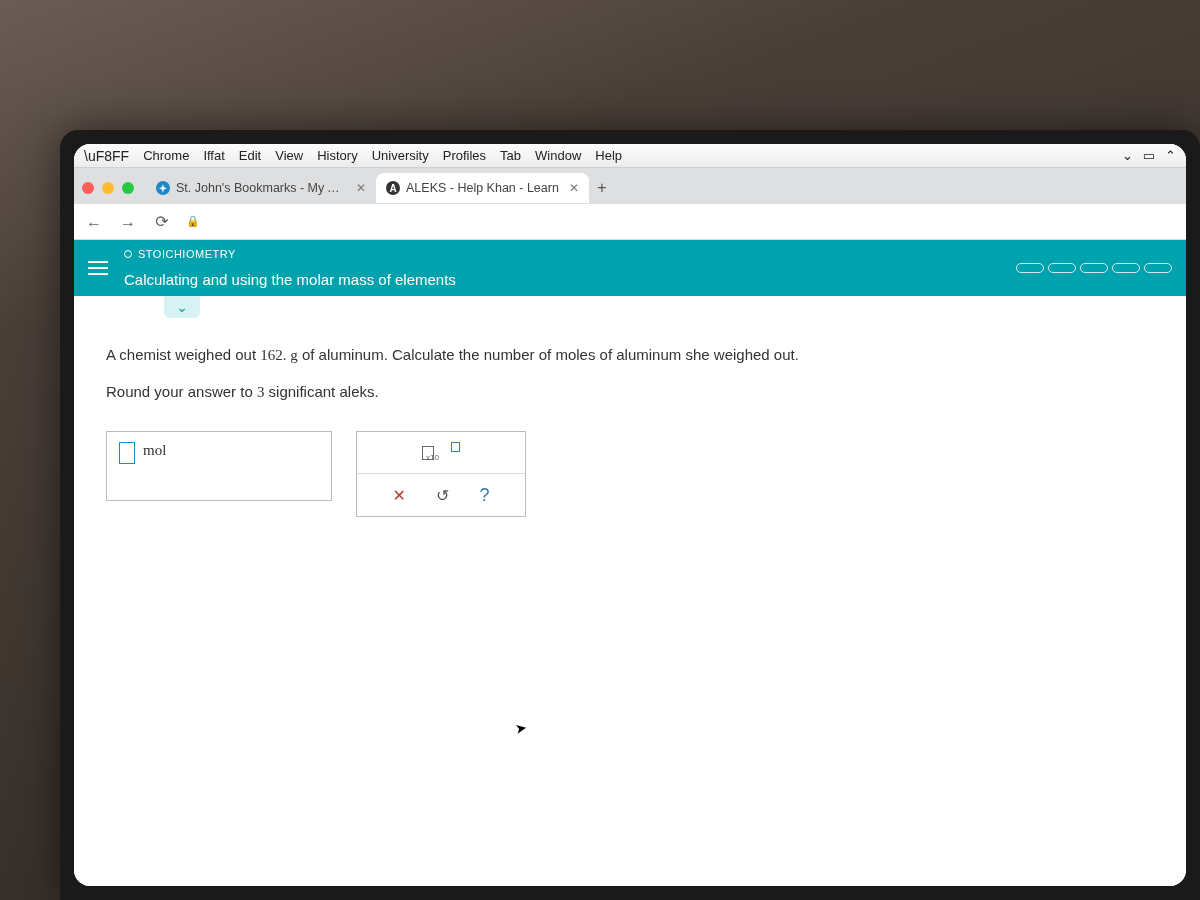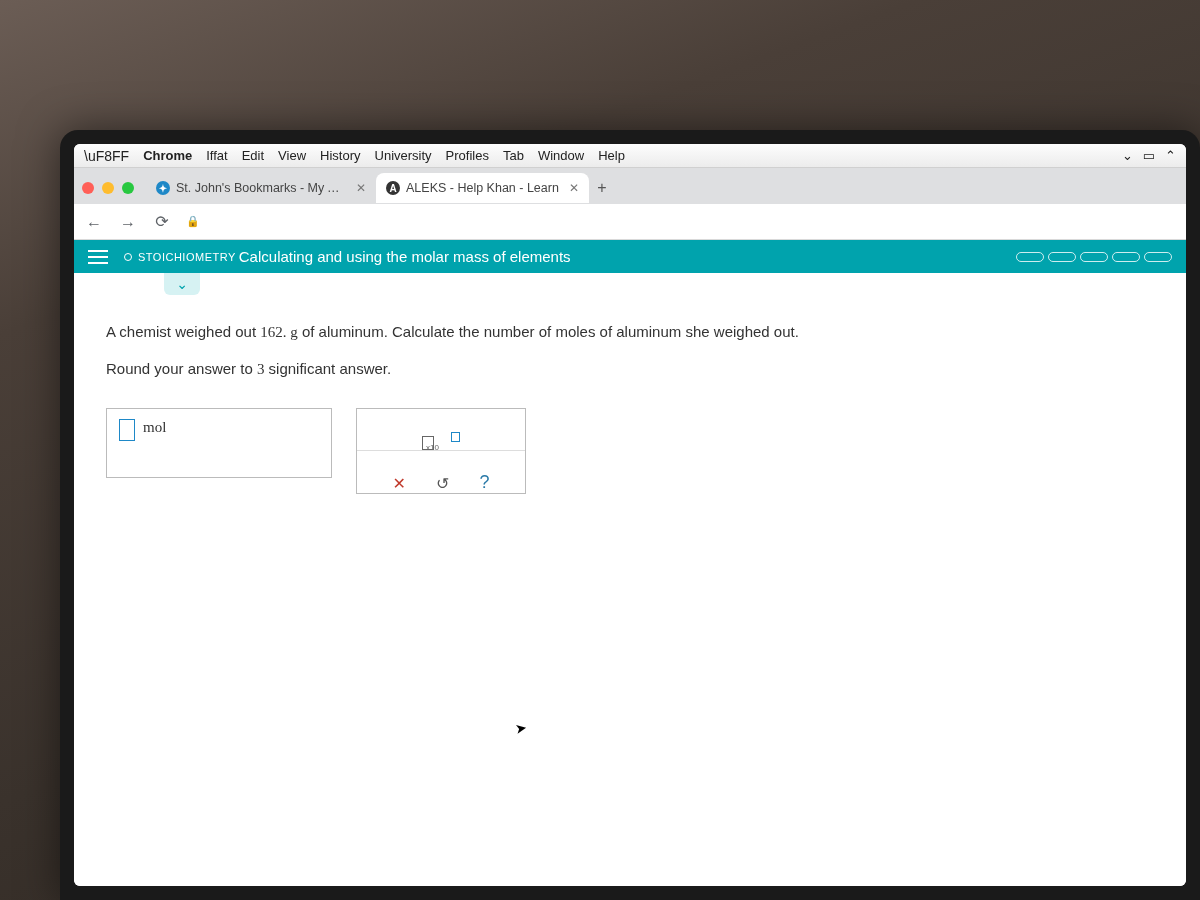--- a/index.html
+++ b/index.html
@@ -1,21 +1,21 @@
 <!DOCTYPE html>
 <html><head>
 <meta charset="utf-8">
 <style>
 *{box-sizing:border-box;margin:0;padding:0;font-family:-apple-system,BlinkMacSystemFont,"Segoe UI",Helvetica,Arial,sans-serif}
 body{width:1200px;height:900px;background:linear-gradient(160deg,#6b5d55 0%,#4a3f38 25%,#3a322c 60%,#2d2620 100%);position:relative;overflow:hidden}
 .bezel{position:absolute;left:60px;top:130px;width:1140px;height:770px;background:#1a1a1a;border-radius:18px 18px 0 0;padding:14px;box-shadow:0 0 40px rgba(0,0,0,.5)}
-.screen{width:100%;height:100%;background:#f5f5f7;border-radius:6px;overflow:hidden;display:flex;flex-direction:column}
+.screen{width:100%;height:100%;background:#f5f5f7;border-radius:16px;overflow:hidden;display:flex;flex-direction:column}
 .macmenu{height:24px;background:linear-gradient(#fdfdfd,#ececec);display:flex;align-items:center;padding:0 10px;font-size:13px;color:#222;border-bottom:1px solid #d0d0d0}
 .macmenu .apple{margin-right:14px;font-size:14px}
-.macmenu .appname{font-weight:700;margin-right:14px}
+.macmenu .appname{font-weight:400;margin-right:14px}
 .macmenu .mi{margin-right:14px;cursor:default}
 .macmenu .spacer{flex:1}
 .macmenu .ric{margin-left:10px;font-size:13px}
 .chrome-chrome{background:#dedfe1;display:flex;flex-direction:column}
 .tabstrip{display:flex;align-items:center;height:36px;padding:4px 8px 0 8px}
 .traffic{display:flex;gap:8px;margin-right:12px;align-items:center}
 .tl{width:12px;height:12px;border-radius:50%}
 .tl.red{background:#ff5f57}.tl.yel{background:#febc2e}.tl.grn{background:#28c840}
 .ctab{display:flex;align-items:center;height:30px;padding:0 10px;font-size:12.5px;color:#444;border-radius:8px 8px 0 0;max-width:230px;gap:6px}
 .ctab.inactive{background:#dedfe1}
@@ -26,36 +26,36 @@
 .newtab{width:26px;height:26px;display:flex;align-items:center;justify-content:center;font-size:16px;color:#555;border-radius:50%}
 .addrrow{background:#fff;height:36px;display:flex;align-items:center;padding:0 10px;gap:14px;border-bottom:1px solid #d9d9d9}
 .navbtn{color:#5f6368;font-size:16px;width:20px;text-align:center}
 .addrbar{flex:1;display:flex;align-items:center;gap:8px;font-size:13px;color:#5f6368}
 .addrbar .lock{font-size:11px}
 .addrbar .url{white-space:nowrap;overflow:hidden}
 .content{flex:1;background:#fff;display:flex;flex-direction:column}
 .topichdr{background:#00a3ad;color:#fff;display:flex;align-items:center;padding:8px 14px;gap:16px}
 .hamb{display:flex;flex-direction:column;gap:4px}
 .hamb span{width:20px;height:2px;background:#fff}
-.topictxt{display:flex;flex-direction:row;gap:3px}
+.topictxt{display:flex;flex-direction:column;gap:11px}
 .topictxt .cat{font-size:11px;letter-spacing:.5px;display:flex;align-items:center;gap:6px}
 .topictxt .cat .dot{width:8px;height:8px;border:1.5px solid #fff;border-radius:50%}
 .topictxt .title{font-size:15px}
 .progress{margin-left:auto;display:flex;gap:4px}
 .progress .seg{width:28px;height:10px;border:1px solid rgba(255,255,255,.8);border-radius:5px}
 .chev{background:#d6f2f3;width:36px;height:22px;margin-left:90px;border-radius:0 0 6px 6px;display:flex;align-items:center;justify-content:center;color:#00a3ad;font-size:14px}
 .qarea{padding:24px 32px;color:#333}
 .qarea p{font-size:15px;line-height:1.7;margin-bottom:10px}
 .qarea .val{font-family:Georgia,serif}
 .ansrow{display:flex;gap:24px;margin-top:26px}
 .ansbox{border:1px solid #bbb;width:226px;height:70px;display:flex;align-items:flex-start;padding:10px 12px;gap:8px}
 .ansbox .inp{width:16px;height:22px;border:1.5px solid #1e88c7}
 .ansbox .unit{font-family:Georgia,serif;font-size:15px;color:#333}
 .toolpal{border:1px solid #bbb;width:170px}
-.toolpal .row{height:42px;display:flex;align-items:flex-end;justify-content:center;gap:30px}
+.toolpal .row{height:42px;display:flex;align-items:center;justify-content:center;gap:30px}
 .toolpal .row.top{border-bottom:1px solid #ddd;justify-content:center}
 .sciobj{display:flex;align-items:flex-end;gap:2px}
 .sciobj .base{width:12px;height:14px;border:1.5px solid #666}
 .sciobj .sup{width:9px;height:10px;border:1.5px solid #1e88c7;position:relative;top:-8px}
 .sciobj .sub{font-size:8px;color:#666;position:relative;left:-10px;bottom:-2px}
 .tico{font-size:16px;color:#555}
 .tico.red{color:#c0392b}
 .tico.q{color:#2a7aa8;font-size:18px}
 .cursor{position:absolute;left:455px;top:590px;font-size:14px;color:#000;transform:rotate(-10deg)}
 </style>
@@ -135,21 +135,21 @@
           <div class="seg"></div>
         </div>
       </div>
       <div class="chev">⌄</div>
 
       <div class="qarea">
         <p>
           <span>A chemist weighed out </span><span class="val">162. g</span><span> of aluminum. Calculate the number of moles of aluminum she weighed out.</span>
         </p>
         <p>
-          <span>Round your answer to </span><span class="val">3</span><span> significant answer.</span>
+          <span>Round your answer to </span><span class="val">3</span><span> significant aleks.</span>
         </p>
 
         <div class="ansrow">
           <div class="ansbox">
             <div class="inp"></div>
             <span class="unit">mol</span>
           </div>
           <div class="toolpal">
             <div class="row top">
               <div class="sciobj">

